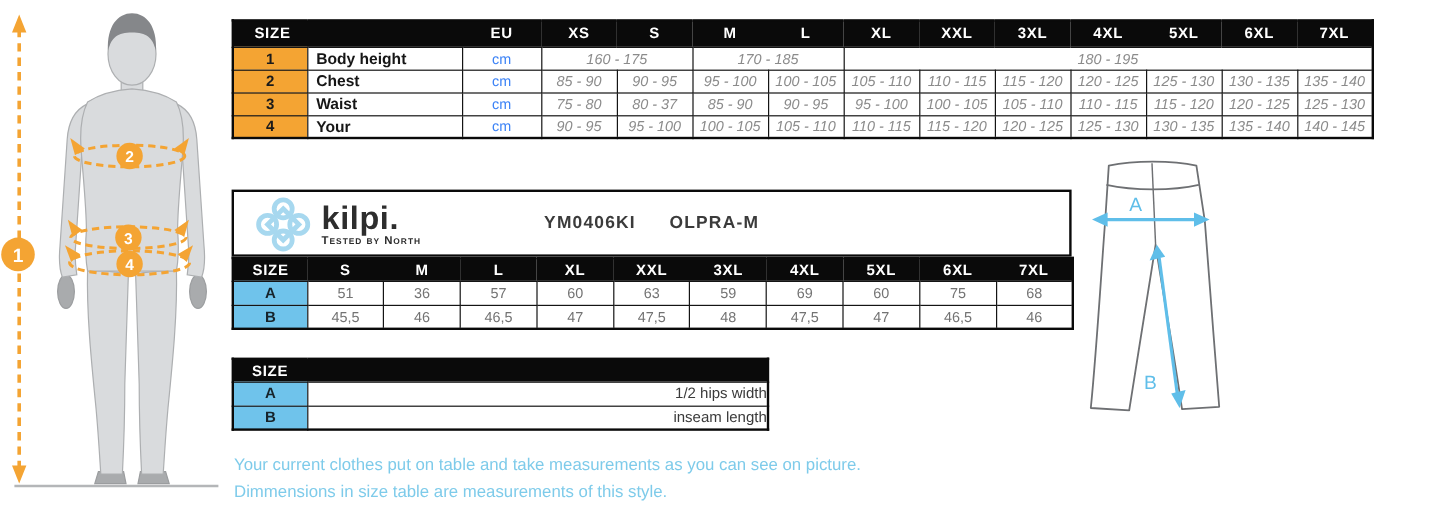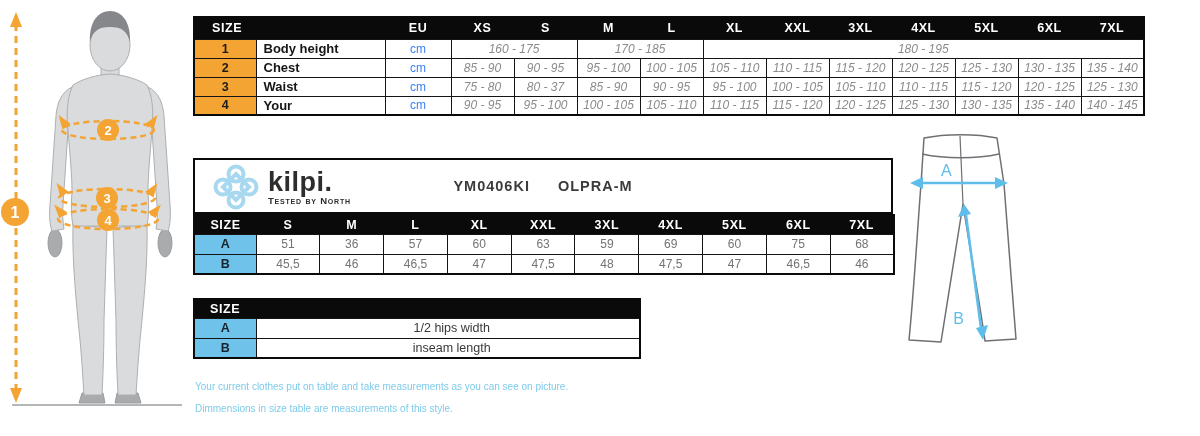--- a/index.html
+++ b/index.html
@@ -51,24 +51,24 @@
   .product-table td.key { background:#6FC3EB; color:#17242b; font-weight:700; font-size:12.5px; }
 
   
   .legend-table { position:absolute; left:193px; top:298px; width:446px; border:2px solid #0a0a0a; }
   .legend-table thead th {
     background:#0a0a0a; color:#fff; height:19px; font-size:12.5px; font-weight:700;
     letter-spacing:.6px; text-align:left; padding-left:15px; border:0;
   }
   .legend-table tbody td { border:1px solid #141414; height:20px; font-size:12.5px; }
   .legend-table td.key { background:#6FC3EB; color:#17242b; font-weight:700; }
-  .legend-table td.desc { text-align:center; padding-left:8px; color:#3a3a3a; }
-
-  
-  .notes { position:absolute; left:195px; top:376px; font-size:10px; line-height:22px; color:#7ECBEA; }
+  .legend-table td.desc { text-align:right; padding-left:8px; color:#3a3a3a; }
+
+  
+  .notes { position:absolute; left:195px; top:376px; font-size:14px; line-height:22px; color:#7ECBEA; }
 
   
   .figure-svg { position:absolute; left:0; top:0; }
   .pants-svg  { position:absolute; left:893px; top:130px; }
 </style>
 </head>
 <body>
 
 <div class="stage">
 

